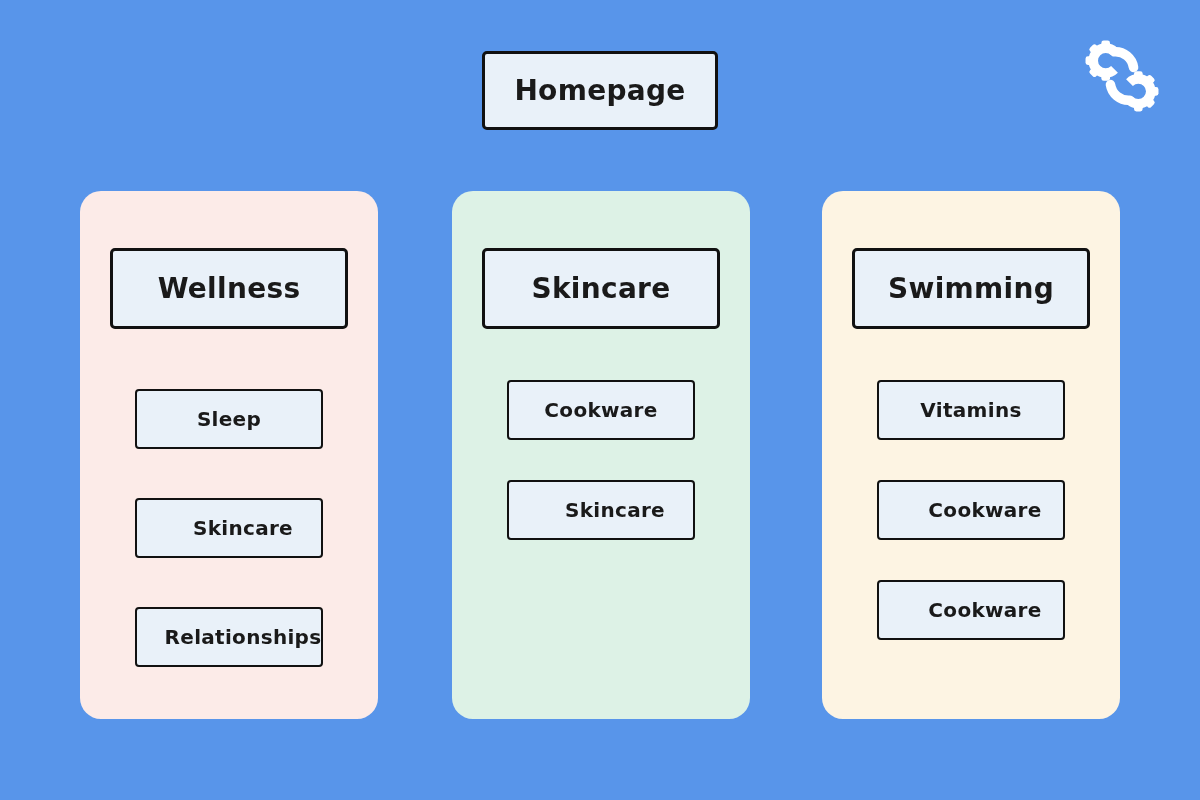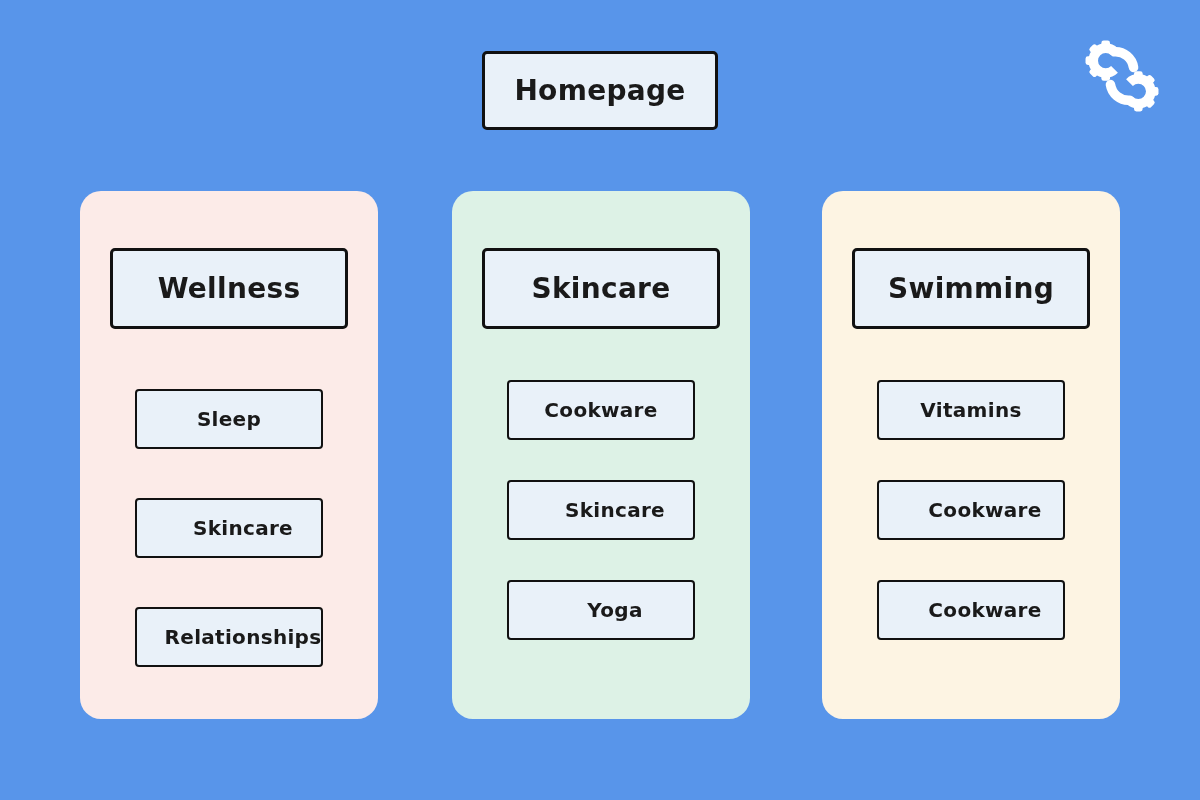--- a/index.html
+++ b/index.html
@@ -107,21 +107,20 @@
     <div class="node col-header">Wellness</div>
     <div class="node child-node">Sleep</div>
     <div class="node child-node">Skincare</div>
     <div class="node child-node">Relationships</div>
   </div>
 
   <div class="column col-1">
     <div class="node col-header">Skincare</div>
     <div class="node child-node">Cookware</div>
     <div class="node child-node">Skincare</div>
-    <div class="node child-node">Yoga</div>
   </div>
 
   <div class="column col-2">
     <div class="node col-header">Swimming</div>
     <div class="node child-node">Vitamins</div>
     <div class="node child-node">Cookware</div>
     <div class="node child-node">Cookware</div>
   </div>
 
 </div>

